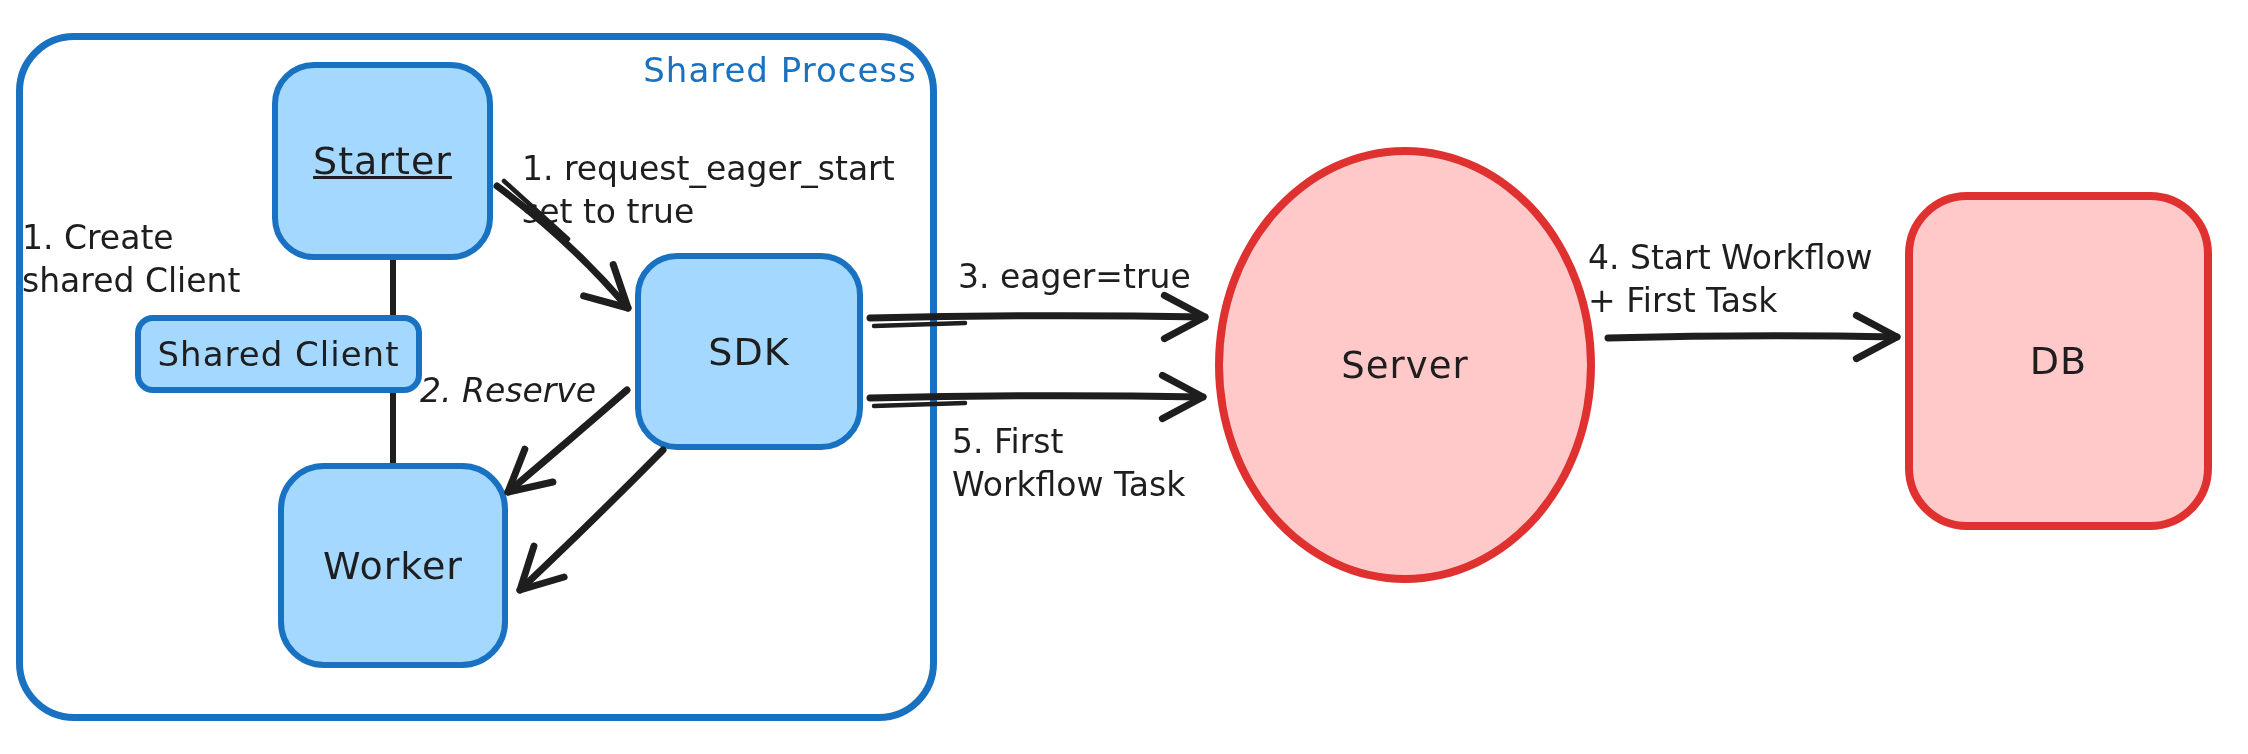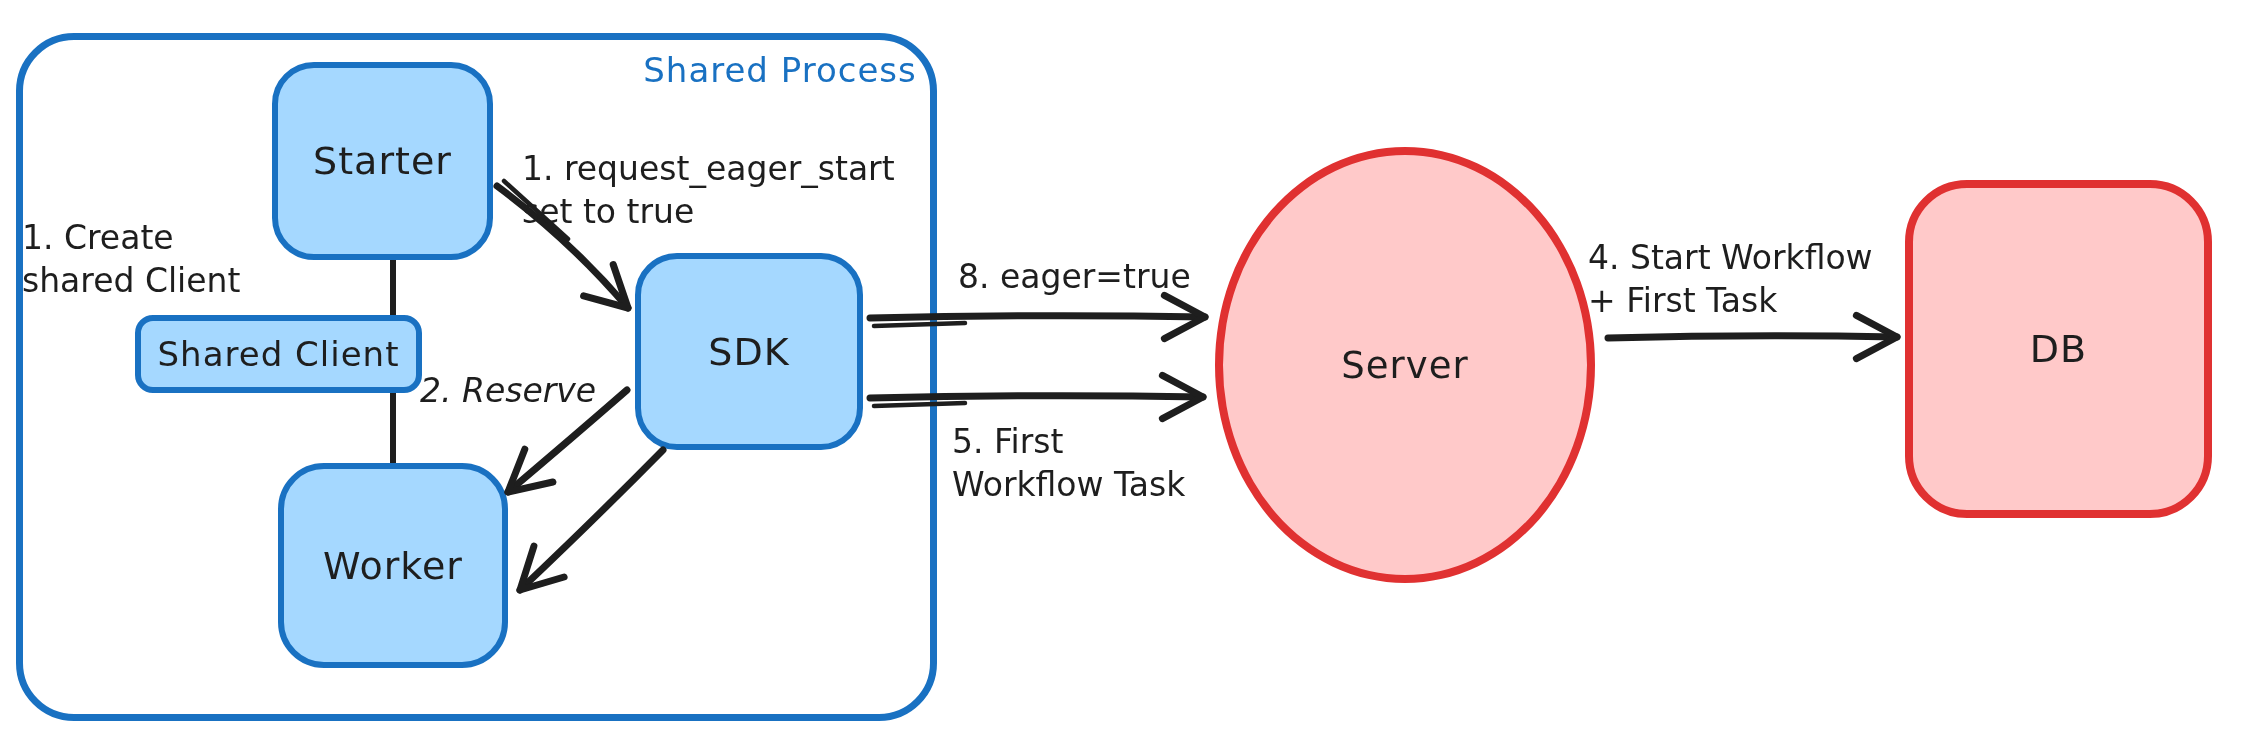--- a/index.html
+++ b/index.html
@@ -57,37 +57,37 @@
     align-items: center;
     justify-content: center;
     background: var(--blue-fill);
     border: 6px solid var(--blue-stroke);
     font-size: 38px;
     font-weight: 500;
     letter-spacing: 1px;
     color: var(--ink);
     z-index: 2;
   }
-  .node-starter { left: 272px; top: 62px;  width: 221px; height: 198px; border-radius: 42px; }
+  .node-starter { left: 272px; top: 62px;  width: 221px; height: 198px; border-radius: 42px; text-decoration: underline; }
   .node-shared-client { left: 135px; top: 315px; width: 287px; height: 78px; border-radius: 18px; font-size: 34px; }
   .node-worker  { left: 278px; top: 463px; width: 230px; height: 205px; border-radius: 46px; }
   .node-sdk     { left: 635px; top: 253px; width: 228px; height: 197px; border-radius: 42px; }
 
   .node-red {
     background: var(--red-fill);
     border: 8px solid var(--red-stroke);
   }
   .node-server {
     left: 1215px; top: 147px;
     width: 380px; height: 436px;
     border-radius: 50%;
     font-size: 37px;
   }
   .node-db {
-    left: 1905px; top: 180px;
+    left: 1905px; top: 192px;
     width: 307px; height: 338px;
     border-radius: 62px;
   }
 
   .annotation {
     position: absolute;
     text-align: left;
     font-size: 33px;
     line-height: 43px;
     font-weight: 500;
@@ -199,21 +199,21 @@
     <div>1. request_eager_start</div>
     <div>set to true</div>
   </div>
 
   <div class="annotation ann-reserve">
     <div>2. Reserve</div>
   </div>
 
 
   <div class="annotation ann-eager">
-    <div>8. eager=true</div>
+    <div>3. eager=true</div>
   </div>
 
   <div class="annotation ann-first">
     <div>5. First</div>
     <div>Workflow Task</div>
   </div>
 
   <div class="annotation ann-start">
     <div>4. Start Workflow</div>
     <div>+ First Task</div>

